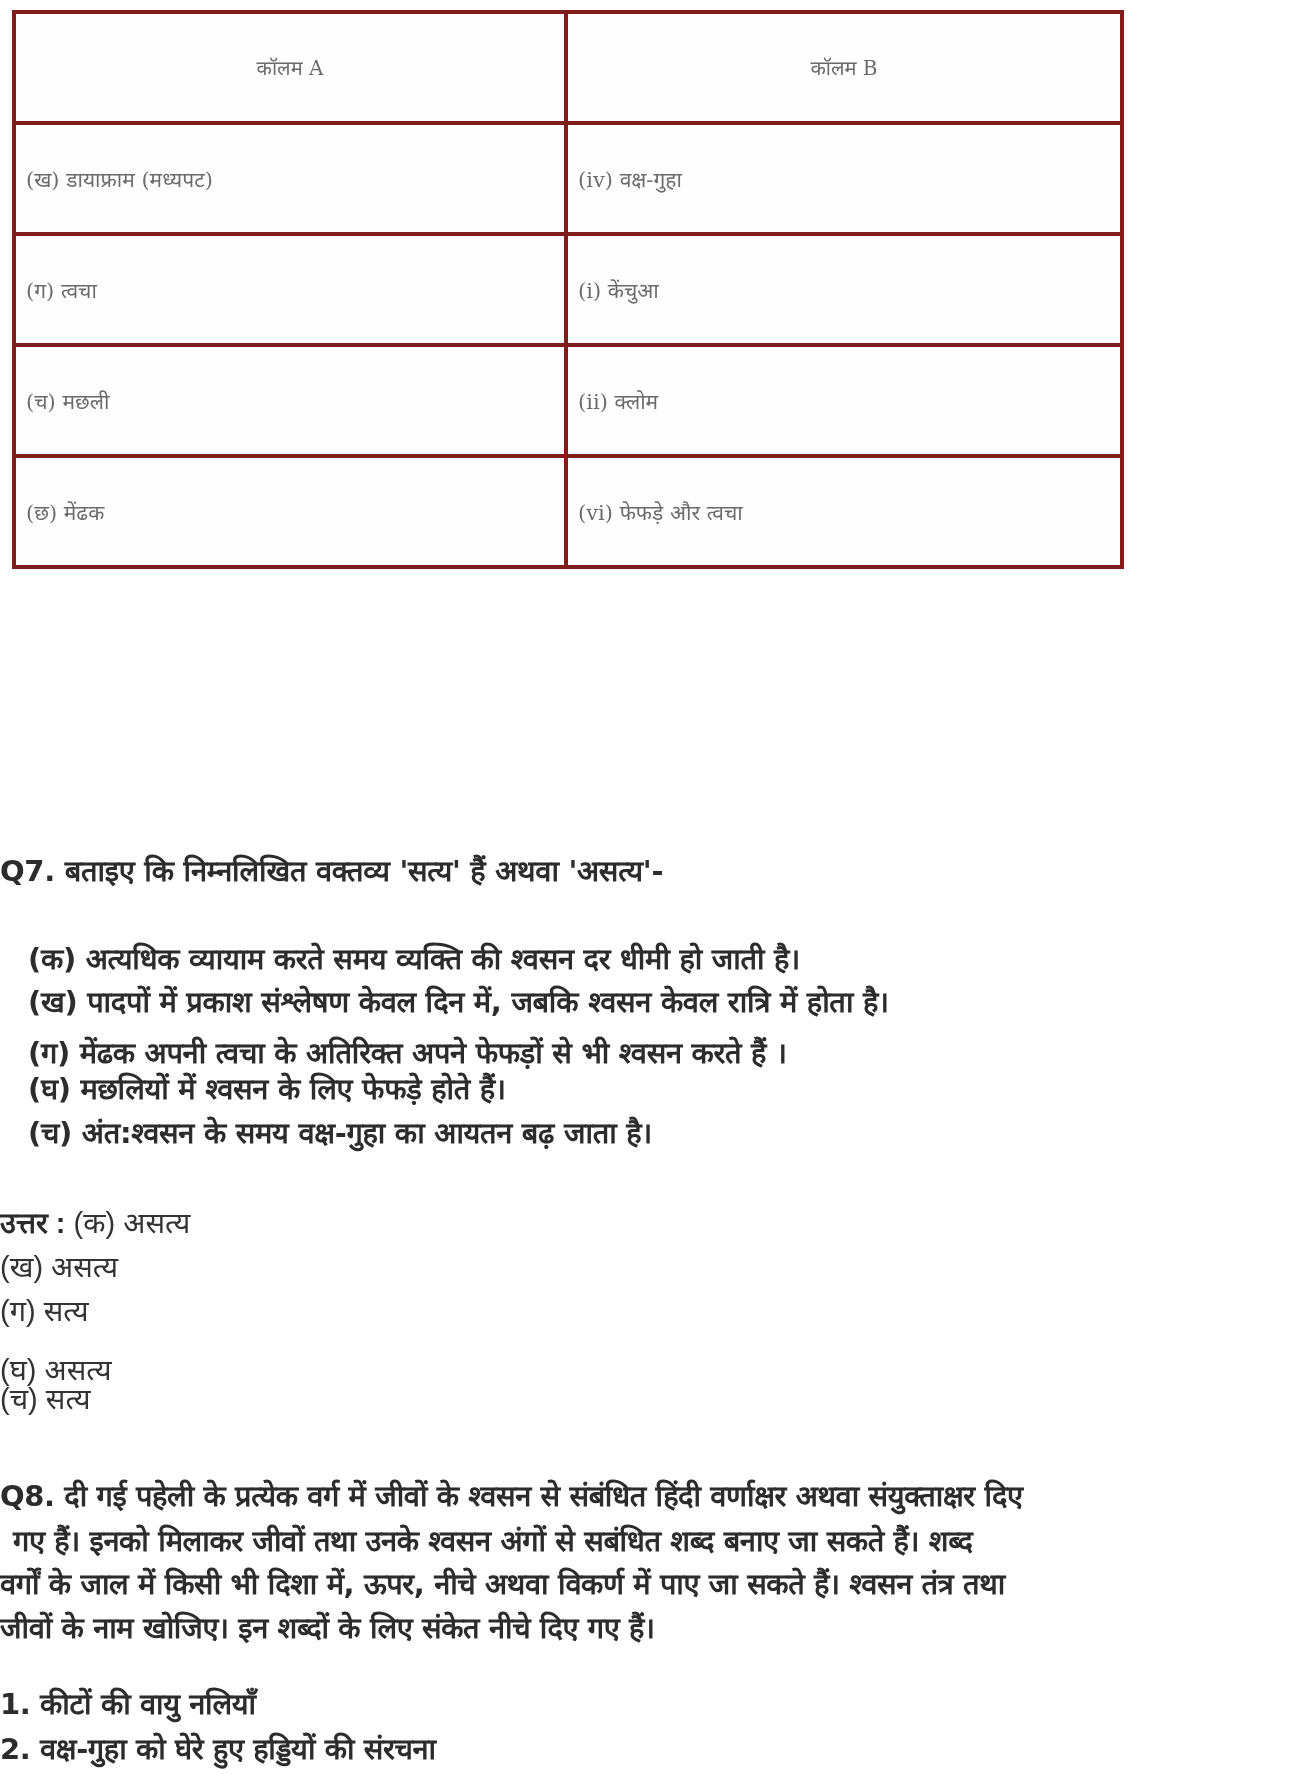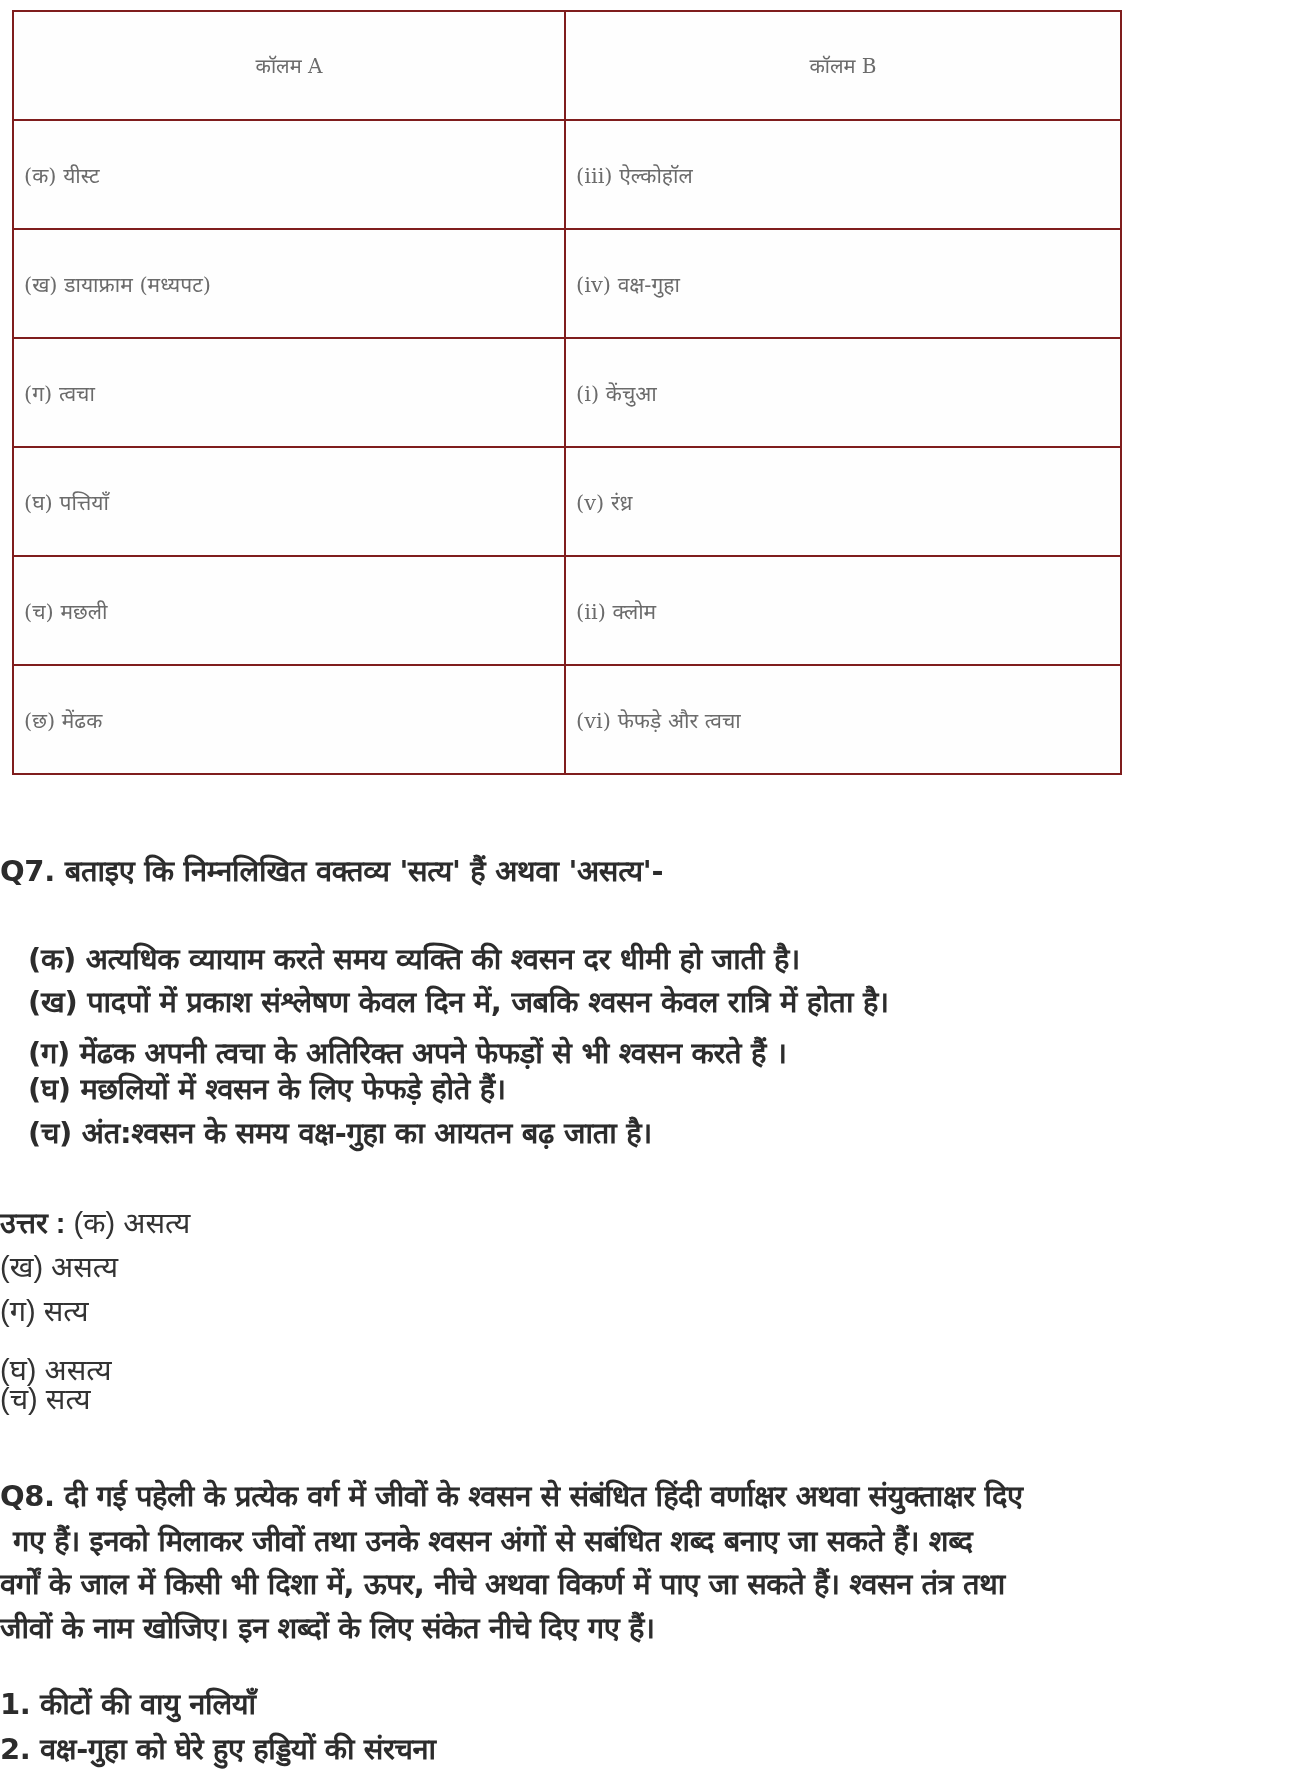--- a/index.html
+++ b/index.html
@@ -18,21 +18,21 @@
     .match-table {
       position: absolute;
       left: 12px;
       top: 10px;
       width: 1108px;
       border-collapse: collapse;
       table-layout: fixed;
       background: #fefefe;
     }
     .match-table td, .match-table th {
-      border: 2px solid #7f1d1d;
+      border: 4px solid #7f1d1d;
       font-family: "DejaVu Serif", "Liberation Serif", serif;
       font-weight: normal;
       font-size: 21px;
       color: #6b6b6b;
       padding: 0 0 0 10px;
       text-align: left;
       vertical-align: middle;
     }
     .match-table th {
       height: 107px;
@@ -100,34 +100,26 @@
       <col class="col-b">
     </colgroup>
   <thead>
     <tr>
       <th>कॉलम A</th>
       <th>कॉलम B</th>
     </tr>
   </thead>
   <tbody>
     <tr>
-      <td>(क) यीस्ट</td>
-      <td>(iii) ऐल्कोहॉल</td>
-    </tr>
-    <tr>
       <td>(ख) डायाफ्राम (मध्यपट)</td>
       <td>(iv) वक्ष-गुहा</td>
     </tr>
     <tr>
       <td>(ग) त्वचा</td>
       <td>(i) केंचुआ</td>
-    </tr>
-    <tr>
-      <td>(घ) पत्तियाँ</td>
-      <td>(v) रंध्र</td>
     </tr>
     <tr>
       <td>(च) मछली</td>
       <td>(ii) क्लोम</td>
     </tr>
     <tr>
       <td>(छ) मेंढक</td>
       <td>(vi) फेफड़े और त्वचा</td>
     </tr>
   </tbody>

